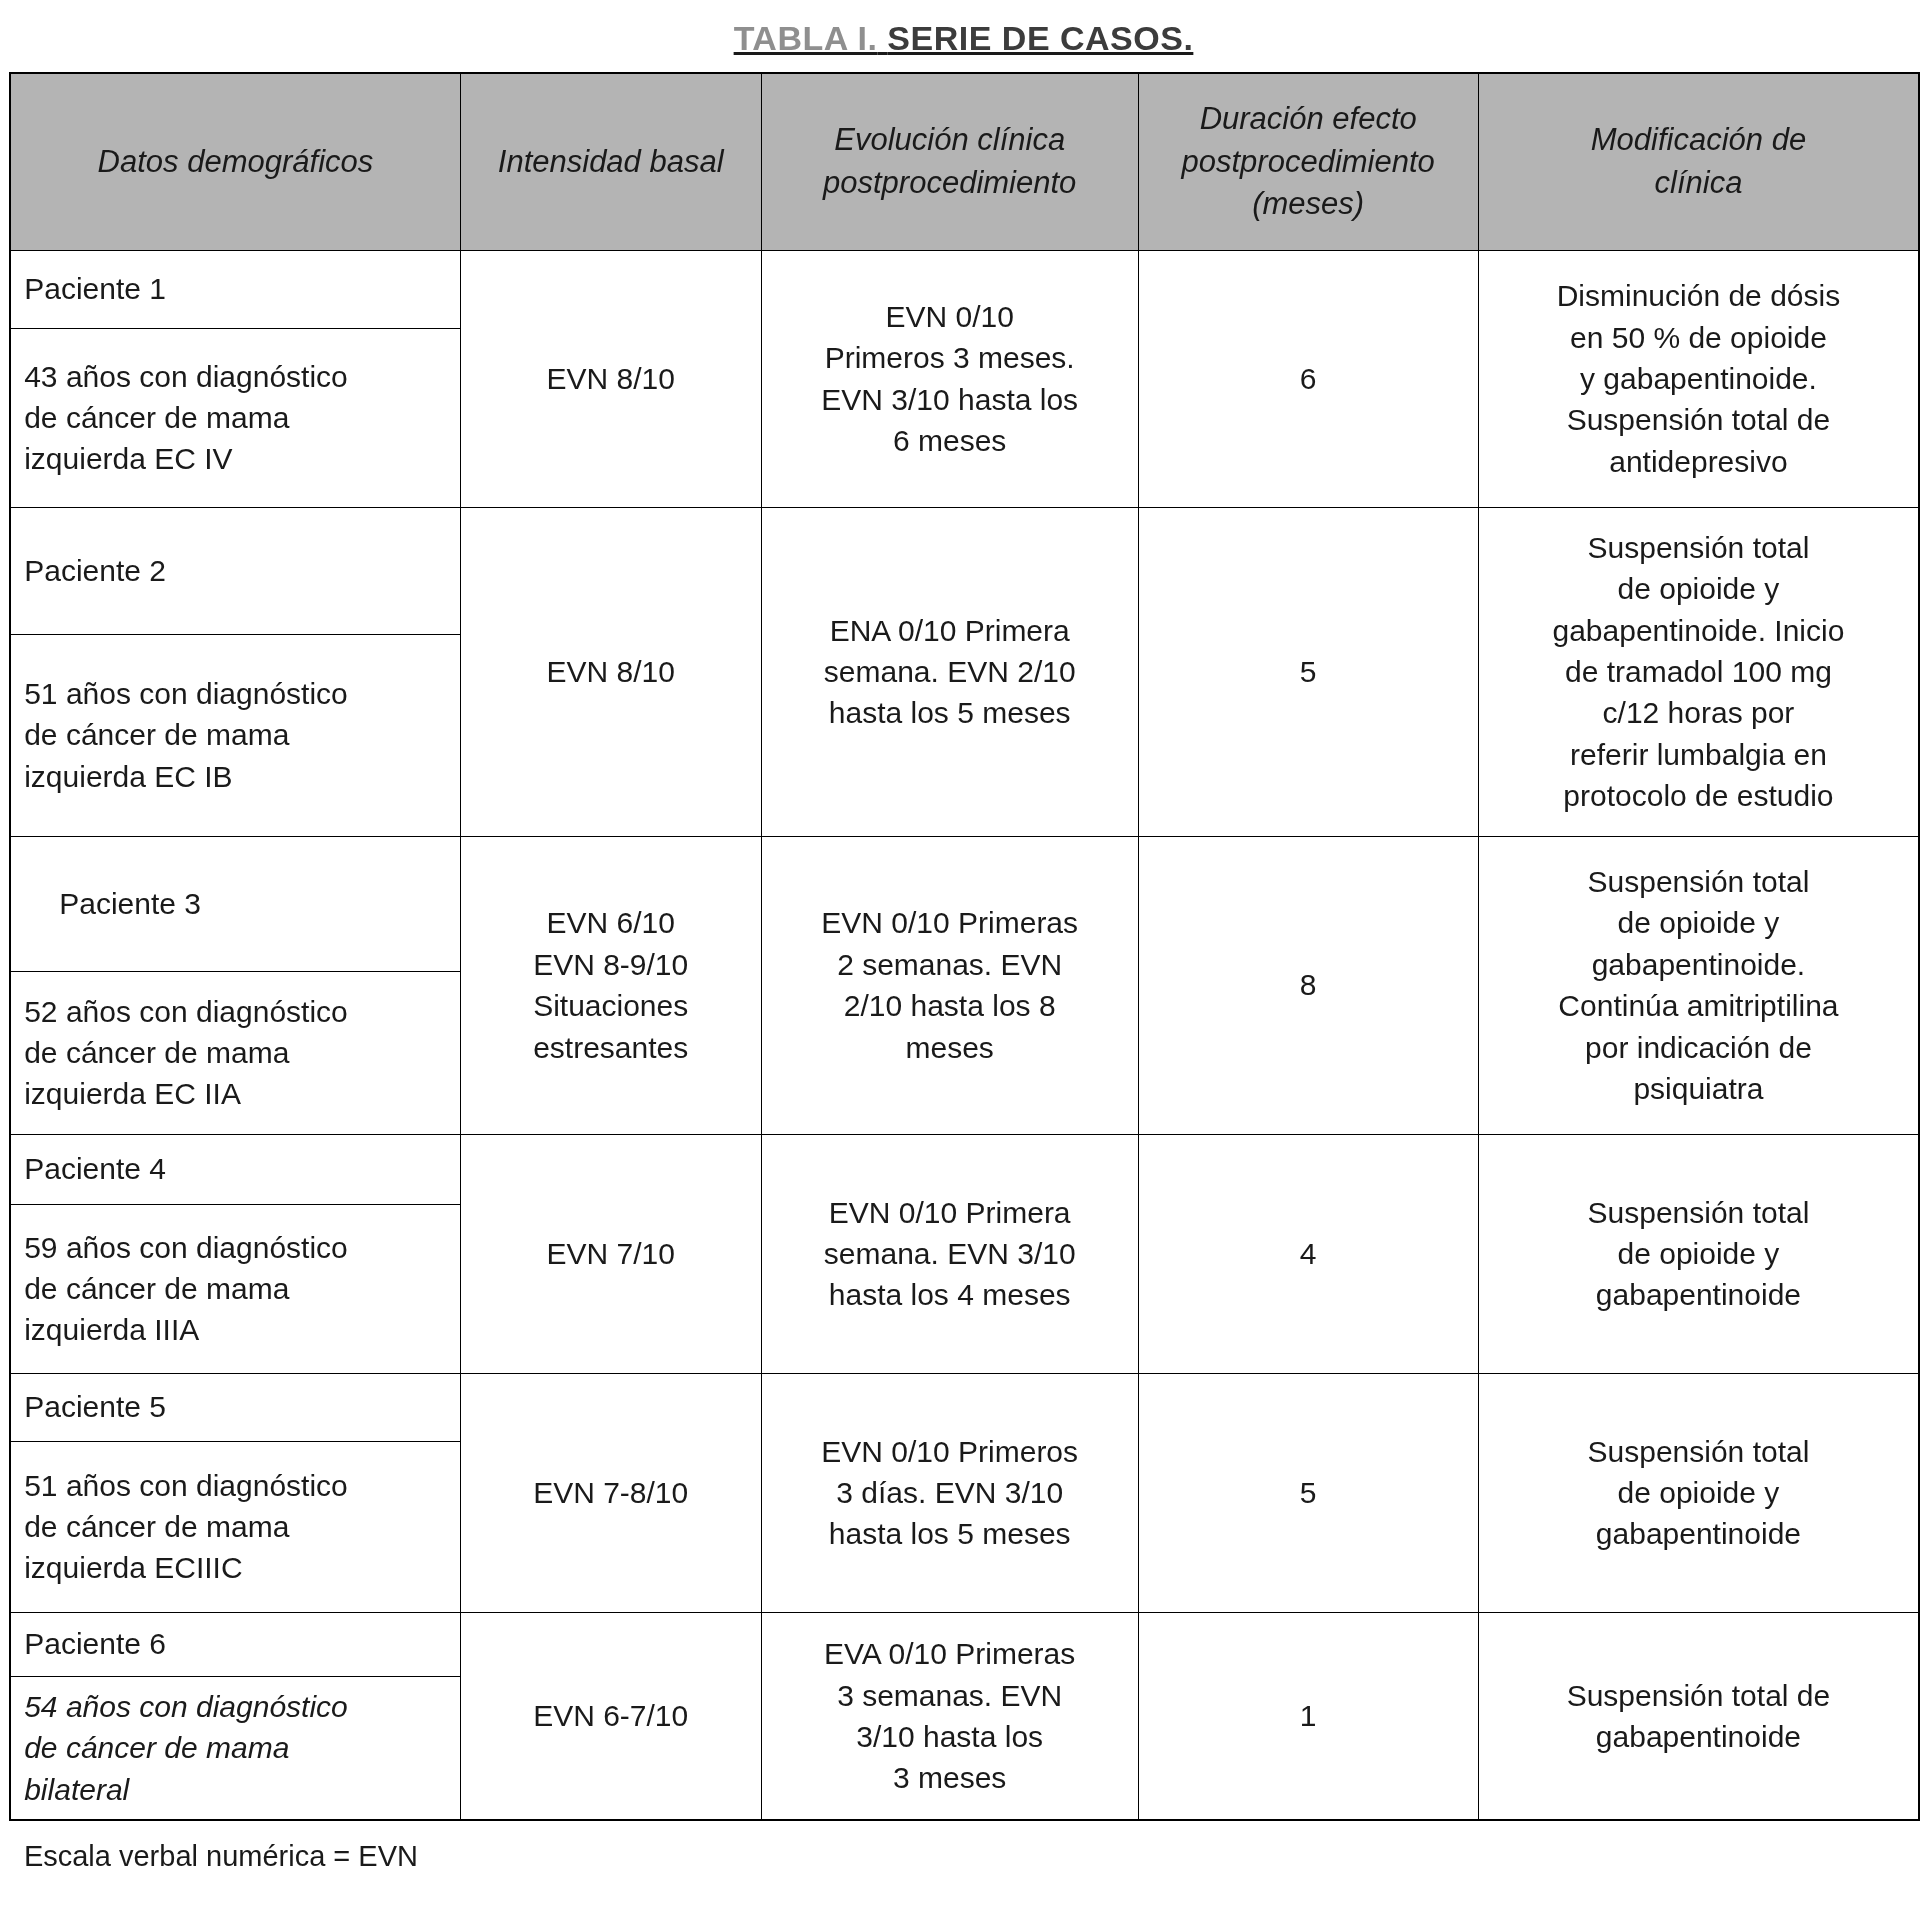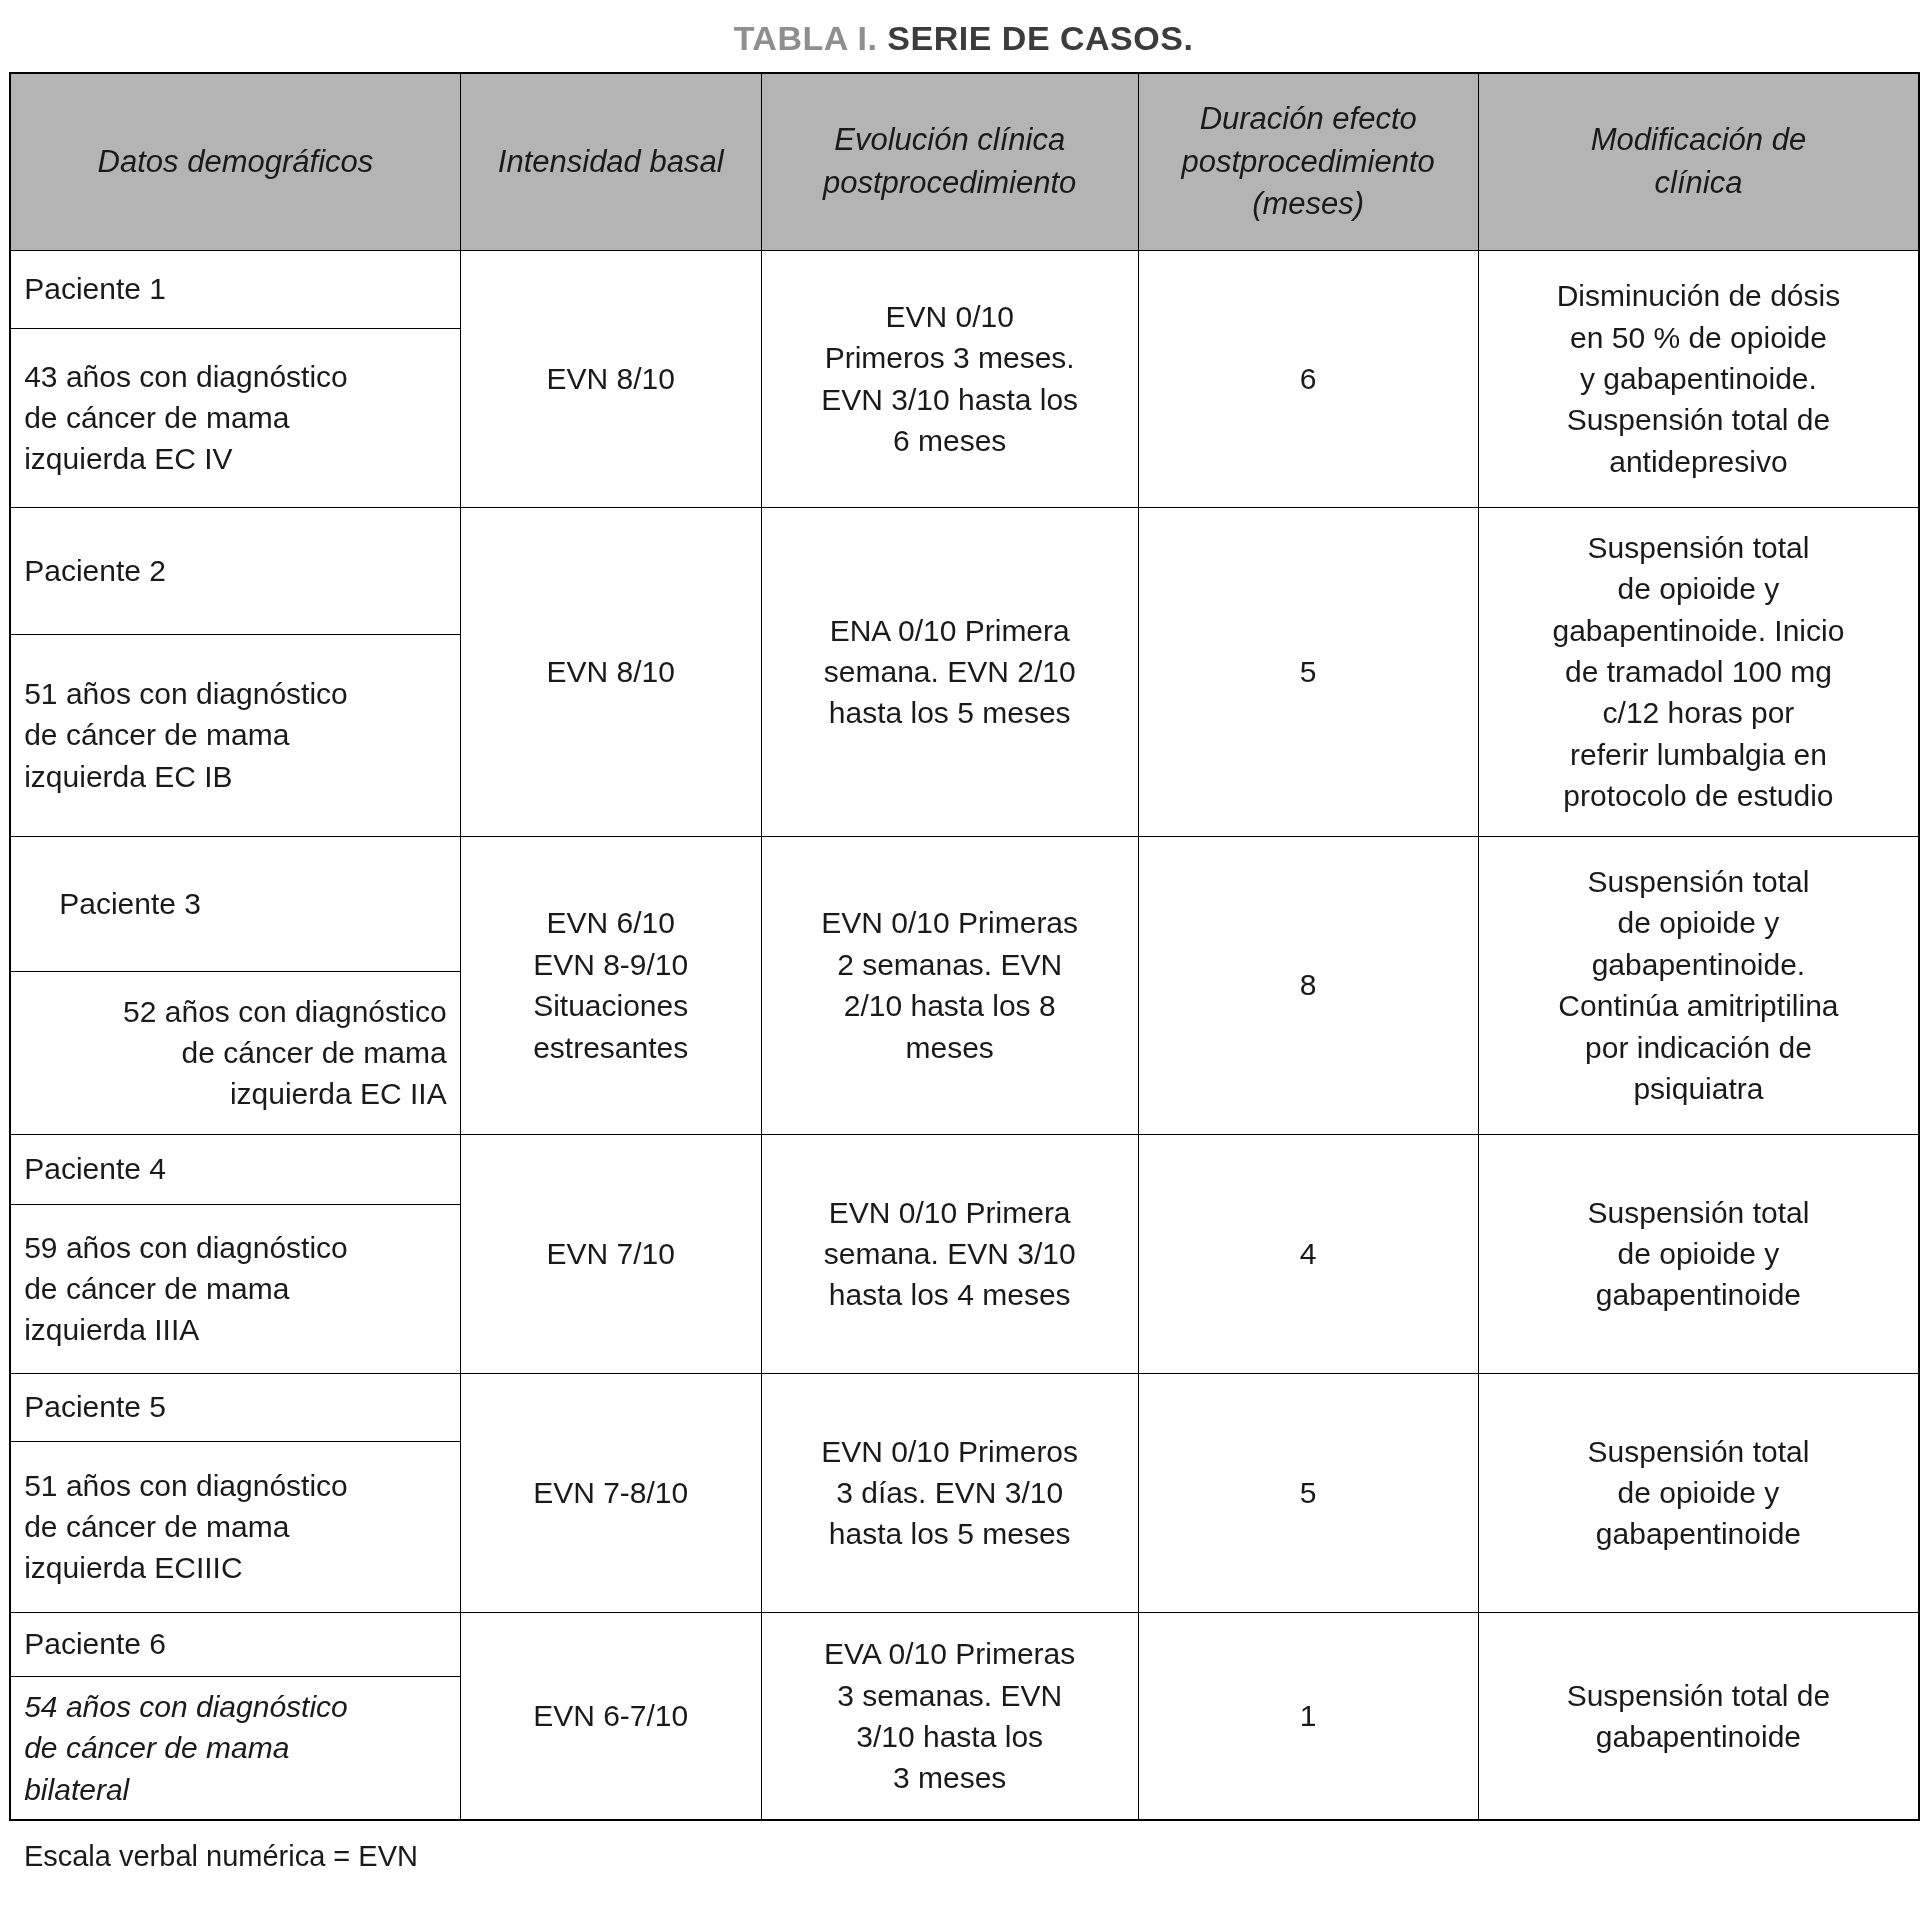--- a/index.html
+++ b/index.html
@@ -14,20 +14,21 @@
     width: 1927px;
     min-height: 1911px;
     padding: 5.5px 9.2px 18.4px 9.2px;
   }
   .title {
     text-align: center;
     font-size: 34px;
     font-weight: bold;
     margin: 13px 0 14.7px 0;
     letter-spacing: 0.5px;
+    text-decoration: underline;
   }
   .title-label { color: #8f8f8f; }
   .title-text  { color: #3c3c3c; }
 
   table.cases {
     border-collapse: collapse;
     table-layout: fixed;
     width: 1908px;
     border: 2.8px solid #000;
   }
@@ -51,21 +52,21 @@
     text-align: center;
     vertical-align: middle;
     height: 177px;
   }
   .pre    { white-space: pre-line; }
   .center { text-align: center; vertical-align: middle; }
   .left   { text-align: left;   vertical-align: middle; }
 
   .h-r1p { height: 78px; }  .h-r1d { height: 179px; }
   .h-r2p { height: 127px; } .h-r2d { height: 202px; }
-  .h-r3p { height: 135px; padding-left: 48px; } .h-r3d { height: 163px; text-align: right; }
+  .h-r3p { height: 135px; padding-left: 48px; } .h-r3d { height: 163px; }
   .h-r4p { height: 70px; }  .h-r4d { height: 169px; }
   .h-r5p { height: 68px; }  .h-r5d { height: 171px; }
   .h-r6p { height: 64px; }  .h-r6d { height: 125px; font-style: italic; }
 
   .footnotes {
     margin: 16.5px 0 0 14.7px;
     font-size: 29px;
     line-height: 1.3;
     color: #1a1a1a;
   }

